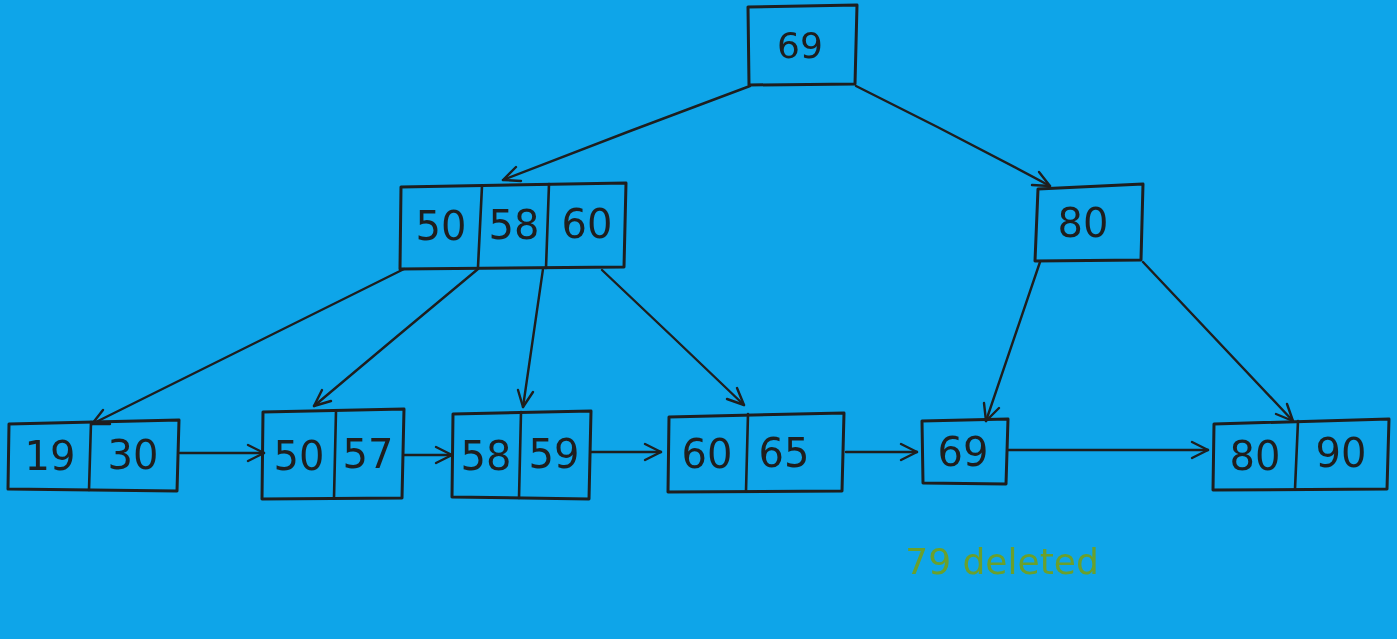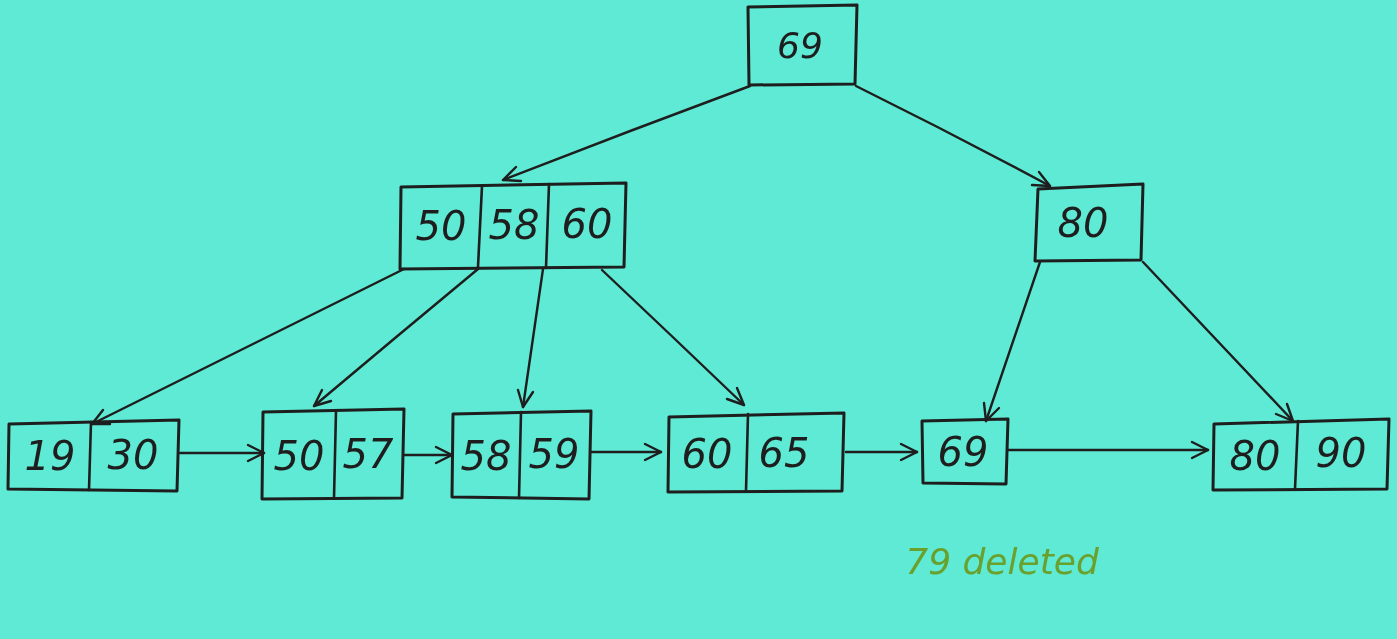--- a/index.html
+++ b/index.html
@@ -4,24 +4,23 @@
 <style>
   html, body {
     margin: 0;
     padding: 0;
     background: #ffffff;
   }
   .canvas {
     position: relative;
     width: 1397px;
     height: 639px;
-    background: #5eead4;
+    background: #0ea5e9;
     overflow: hidden;
     font-family: "DejaVu Sans", "Liberation Sans", sans-serif;
-    font-style: italic;
   }
   svg { display: block; }
   .box {
     fill: none;
     stroke: #1e1e1e;
     stroke-width: 3;
     stroke-linejoin: round;
     stroke-linecap: round;
   }
   .divider {

